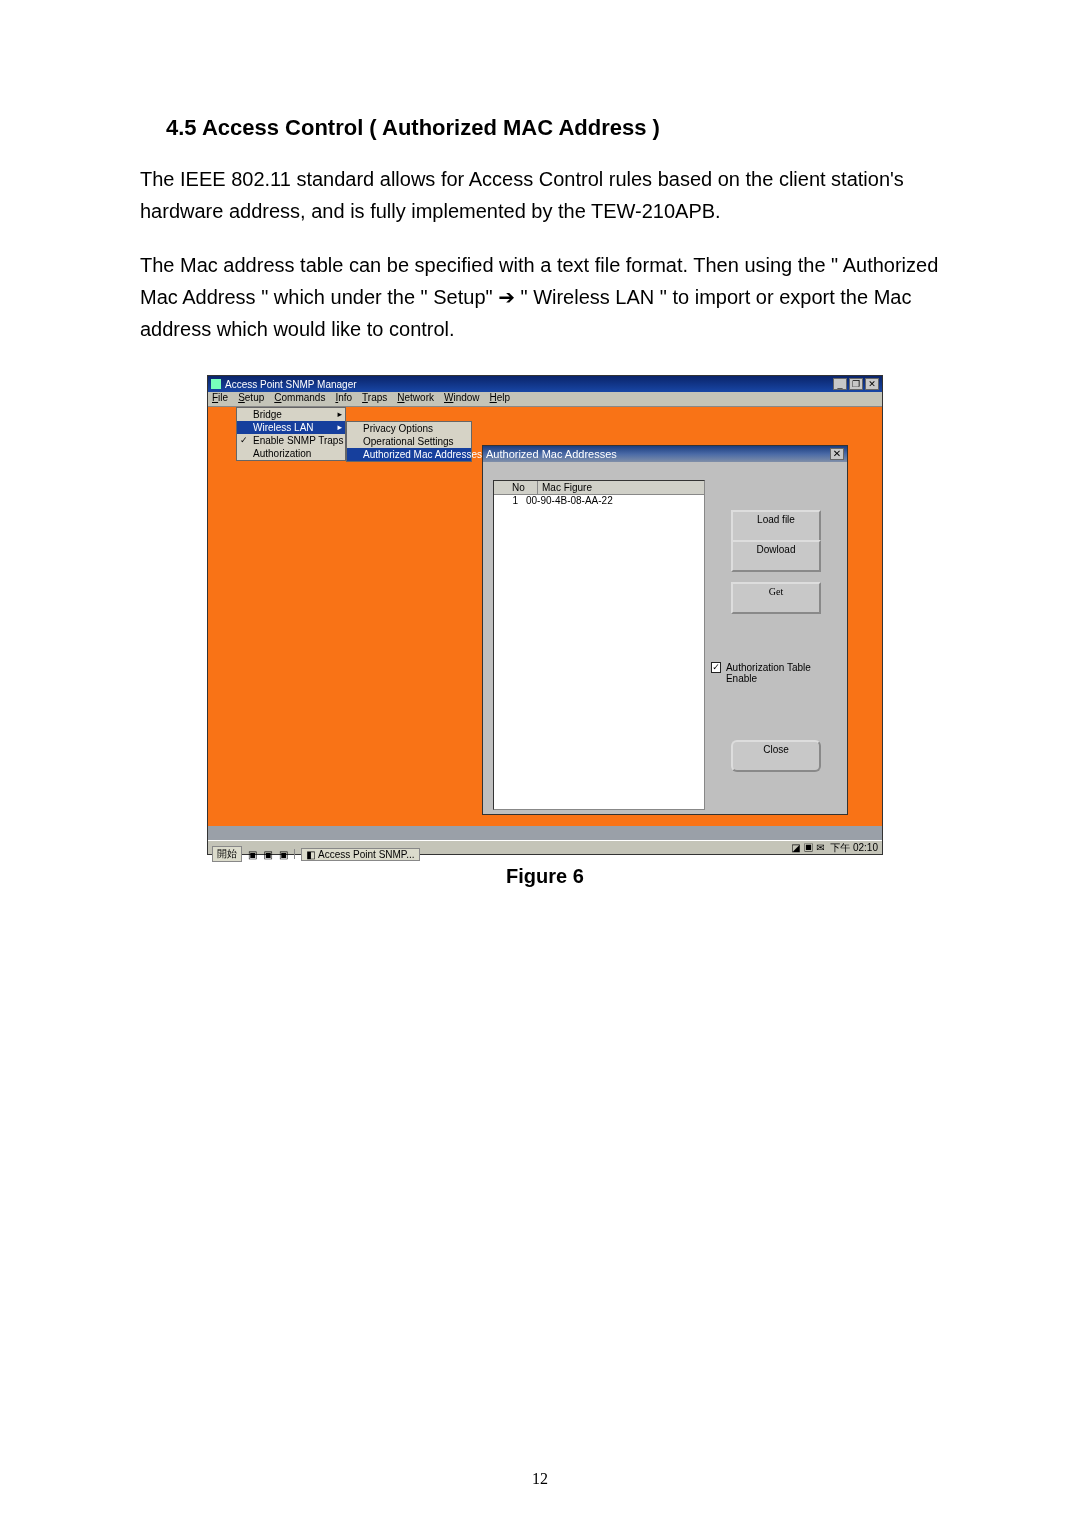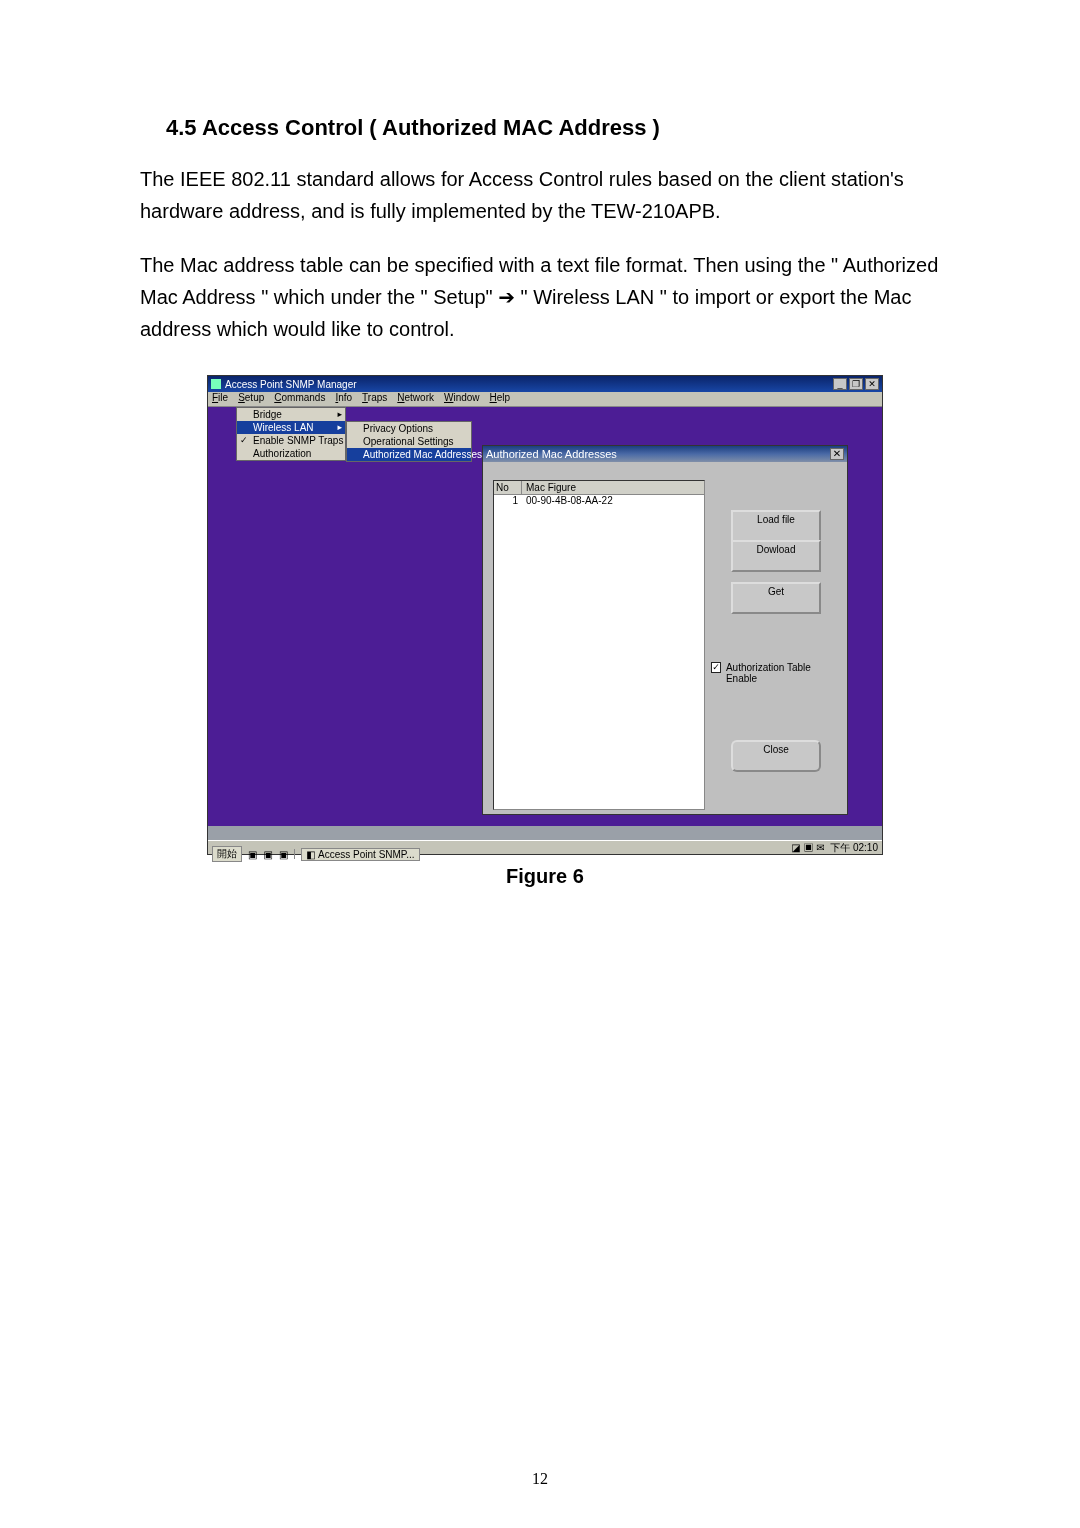--- a/index.html
+++ b/index.html
@@ -53,21 +53,21 @@
     height: 15px;
     background: #c4c4b8;
     font-size: 10px; color:#000;
     display: flex; align-items: flex-start; gap: 10px;
     padding: 0 4px;
     border-bottom:1px solid #888;
   }
   .menubar span u { text-decoration: underline; }
   .client-area {
     position:absolute; left:0; right:0; top:31px; bottom:28px;
-    background:#4c1d95;
+    background:#f97316;
   }
   
   .submenu {
     position:absolute; background:#d6d3c6; border:1px solid #666;
     font-size:10px; color:#000;
   }
   .submenu .mi { padding:1px 10px 1px 16px; white-space:nowrap; position:relative; }
   .submenu .mi.hl { background:#163f9d; color:#fff; }
   .submenu .mi .chk { position:absolute; left:3px; top:1px; font-size:9px; }
   .submenu .mi .arrow { position:absolute; right:3px; top:1px; font-size:9px; }
@@ -85,21 +85,21 @@
     display:flex; align-items:center; justify-content:space-between;
     padding:0 3px;
   }
   .dlg-close { width:14px; height:12px; background:#c8c8c8; border:1px solid #666; font-size:10px; line-height:10px; text-align:center; color:#000;}
   .dlg-body { position:absolute; top:16px; left:0; right:0; bottom:0; }
   .mac-table {
     position:absolute; left:10px; top:18px;
     width:212px; height:330px; background:#fff; border:1px inset #888;
     font-size:10px;
   }
-  .mac-table .hdr { display:flex; background:#d0d0c8; border-bottom:1px solid #888;}
+  .mac-table .hdr { display:flex; background:#d0d0c8; border-bottom:1px solid #888;padding-left:16px;}
   .mac-table .hdr .c1 { width:28px; border-right:1px solid #888; padding:1px 2px;}
   .mac-table .hdr .c2 { flex:1; padding:1px 4px;}
   .mac-table .row { display:flex; }
   .mac-table .row .c1 { width:28px; padding:0 4px; text-align:right;}
   .mac-table .row .c2 { flex:1; padding:0 4px;}
   .dlg-btn {
     position:absolute; width:90px; height:32px;
     background:#c8c8c8; border:2px outset #ddd;
     font-size:10px; text-align:center; line-height:16px;
   }
@@ -198,21 +198,21 @@
             <div class="c1">No</div>
             <div class="c2">Mac Figure</div>
           </div>
           <div class="row">
             <div class="c1">1</div>
             <div class="c2">00-90-4B-08-AA-22</div>
           </div>
         </div>
         <div class="dlg-btn" style="right:26px; top:48px;">Load file</div>
         <div class="dlg-btn" style="right:26px; top:78px;">Dowload</div>
-        <div class="dlg-btn" style="right:26px; top:120px;">Get</div>
+        <div class="dlg-btn" style="right:26px; top:120px;font-family:Liberation Serif, serif;">Get</div>
         <div class="chkbox" style="right:16px; top:200px; width:120px;">
           <span class="box">✓</span>
           <span>Authorization Table Enable</span>
         </div>
         <div class="dlg-btn" style="right:26px; top:278px;border-radius:6px;">Close</div>
       </div>
     </div>
   </div>
 
 

